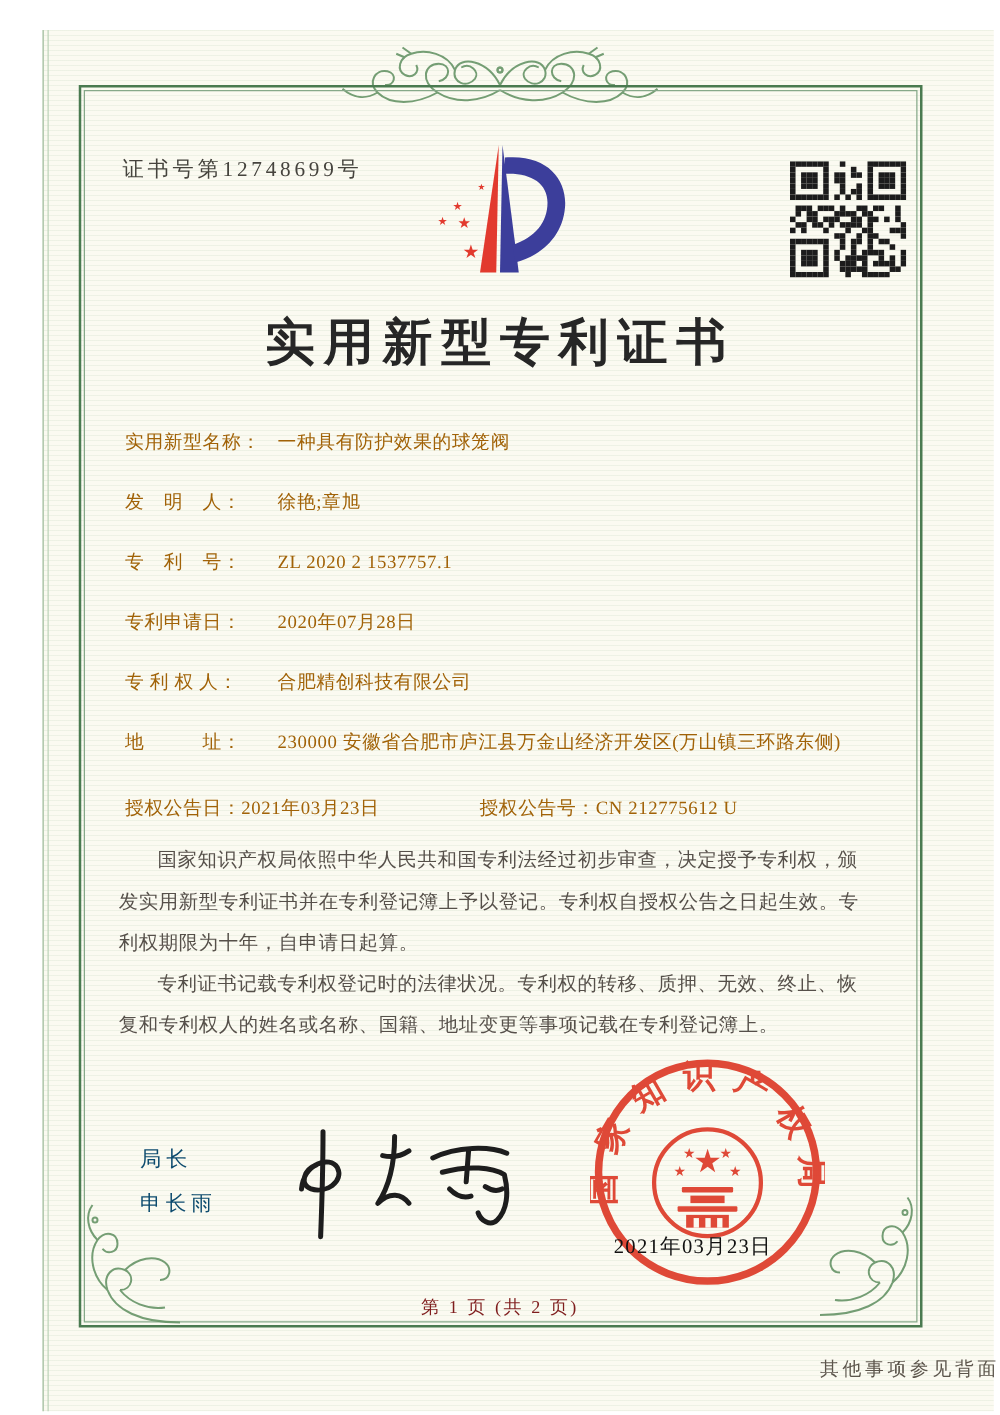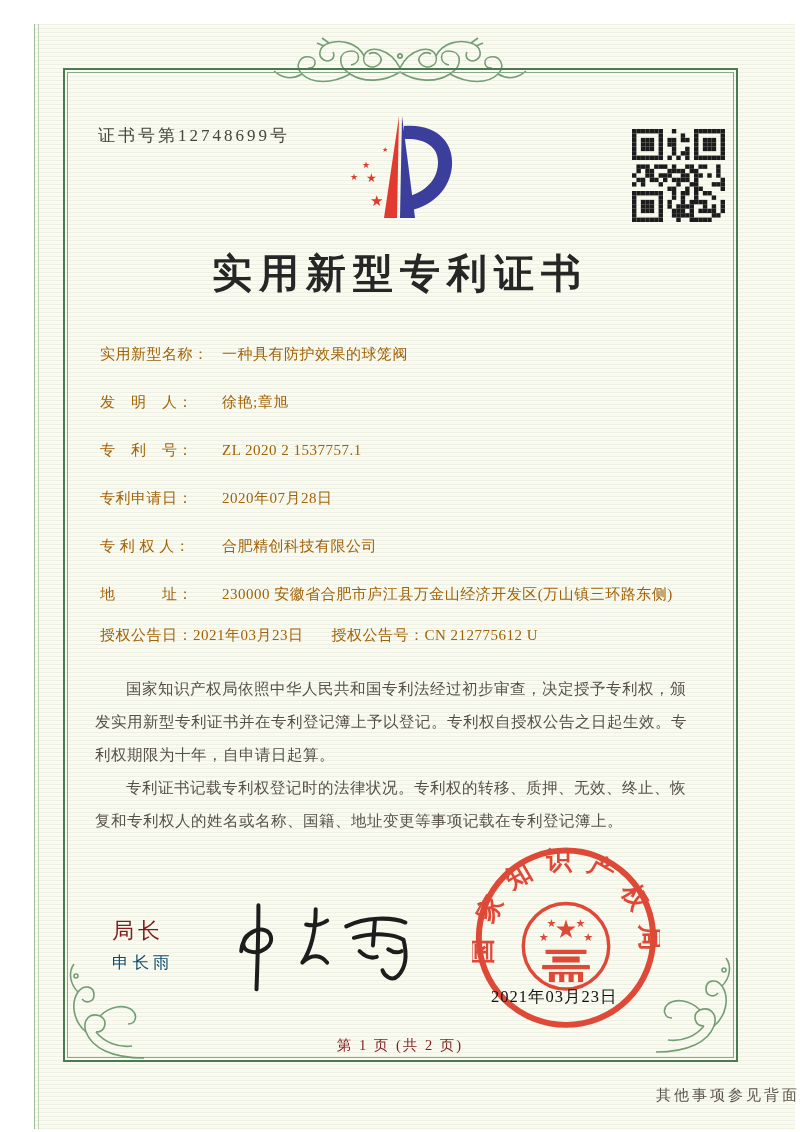--- a/index.html
+++ b/index.html
@@ -18,27 +18,27 @@
   .frame{position:absolute;left:63px;top:68px;width:675px;height:994px;border:2px solid var(--border-green)}
   .frame::before{content:"";position:absolute;inset:2px;border:1px solid #86a989}
   .abs{position:absolute}
   .cert-no{left:98px;top:124px;font-size:17px;letter-spacing:3px;color:#45433d}
   .title{left:0;top:246px;width:100%;text-align:center;font-size:40px;font-weight:600;
     letter-spacing:7px;color:#262626}
   .fields{left:100px;top:344px;width:575px}
   .field-row{display:flex;font-size:15px;color:#a16207;margin-bottom:27px;line-height:21px;letter-spacing:.5px}
   .field-label{flex:none;width:122px}
   .field-value{flex:1}
-  .addr-row{margin-bottom:20px}
+  .addr-row{margin-bottom:32px}
   .addr-val{max-width:452px}
   .pair{display:flex}
-  .pair2{margin-left:28px}
+  .pair2{margin-left:80px}
   .paras{left:95px;top:672px;width:592px}
   .paras p{font-size:15.5px;line-height:33px;color:#56504a;text-indent:2em;letter-spacing:.5px}
-  .sig-title{left:112px;top:916px;font-size:22px;letter-spacing:4px;color:#7f1d1d}
+  .sig-title{left:112px;top:916px;font-size:17px;letter-spacing:4px;color:#0c4a6e}
   .sig-name{left:112px;top:952px;font-size:16.5px;letter-spacing:4px;color:#0c4a6e}
   .sig-svg{left:212px;top:892px}
   .seal{left:472px;top:842px;opacity:.93}
   .seal-date{left:491px;top:986px;font-size:16.5px;color:#111;letter-spacing:1px;z-index:5}
   .footer-page{left:0;top:1036px;width:100%;text-align:center;font-size:14.5px;letter-spacing:2px;color:#7f1d1d}
   .back-note{left:0;top:1086px;width:100%;text-align:right;font-size:15px;letter-spacing:3px;color:#5c554c}
   .logo{left:338px;top:110px}
   .qr{left:632px;top:129px}
   .orn-top{left:272px;top:34px}
   .orn-bl{left:52px;top:962px}

